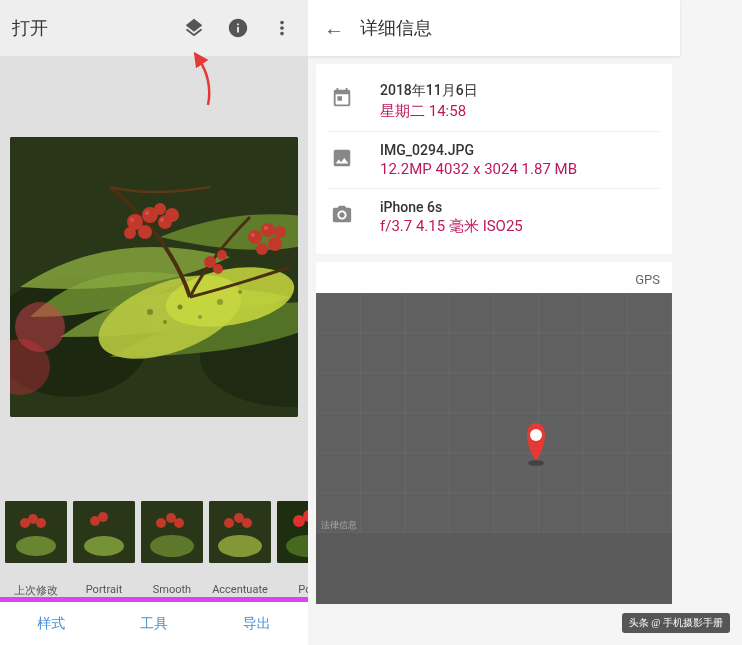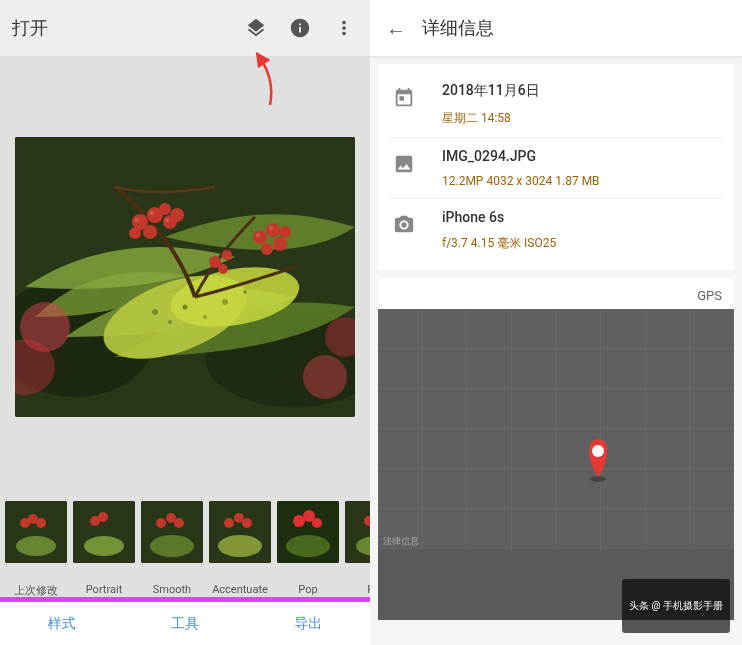--- a/index.html
+++ b/index.html
@@ -7,21 +7,21 @@
       width: 742px;
       height: 645px;
       display: flex;
       font-family: 'Roboto', Arial, sans-serif;
       background: #f5f5f5;
       overflow: hidden;
     }
 
     
     .left-panel {
-      width: 370px;
+      width: 308px;
       height: 645px;
       background: #e8e8e8;
       display: flex;
       flex-direction: column;
       position: relative;
     }
 
     .left-toolbar {
       height: 56px;
       background: #eeeeee;
@@ -204,23 +204,23 @@
       flex: 1;
     }
 
     .info-main {
       font-size: 14px;
       color: #333;
       font-weight: 500;
     }
 
     .info-sub {
-      font-size: 12px;
-      color: #a16207;
-      margin-top: 10px;
+      font-size: 15px;
+      color: #be185d;
+      margin-top: 2px;
     }
 
     .gps-section {
       margin: 8px 8px 0 8px;
       background: #ffffff;
       border-radius: 2px;
       text-align: right;
     }
 
     .gps-label {
@@ -499,14 +499,14 @@
           <path d="M 0 -20 C -12 -20 -12 0 0 18 C 12 0 12 -20 0 -20 Z" fill="#e53935"></path>
 
           <circle cx="0" cy="-8" r="6" fill="white"></circle>
         </g>
 
         <text x="5" y="235" font-size="9" fill="#aaa">法律信息</text>
       </svg>
     </div>
   </div>
 
-  <div style="position: absolute; bottom: 12px; right: 12px; background: rgba(0,0,0,0.65); color: white; font-size: 10px; padding: 20px 7px; border-radius: 3px;">头条 @ 手机摄影手册</div>
+  <div style="position: absolute; bottom: 12px; right: 12px; background: rgba(0,0,0,0.65); color: white; font-size: 10px; padding: 3px 7px; border-radius: 3px; font-family: Liberation Serif, serif;">头条 @ 手机摄影手册</div>
 </div>
 
 </body></html>

